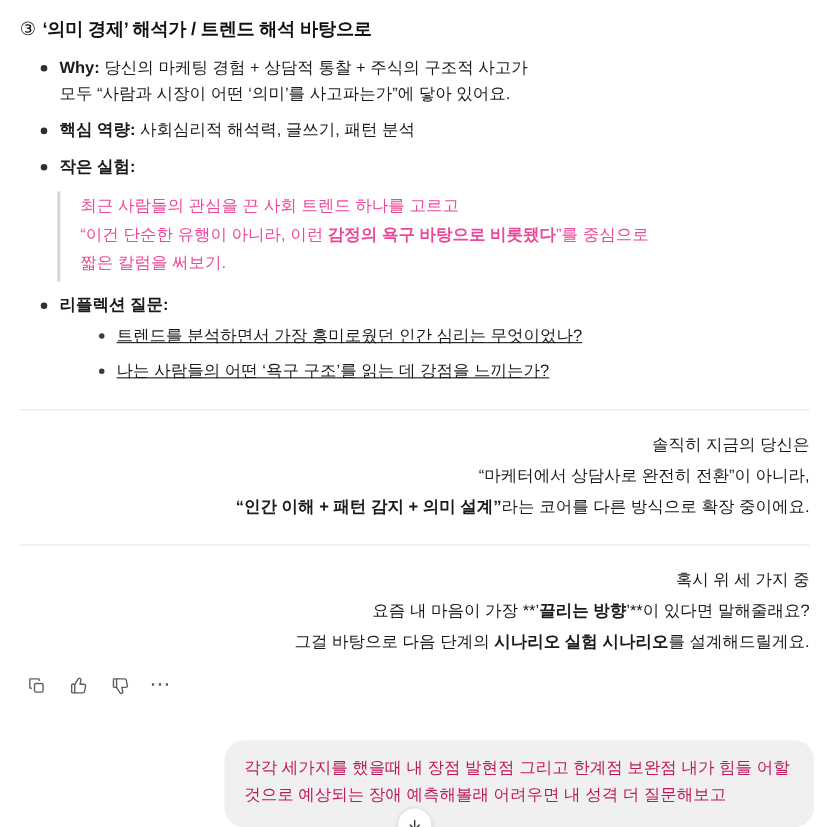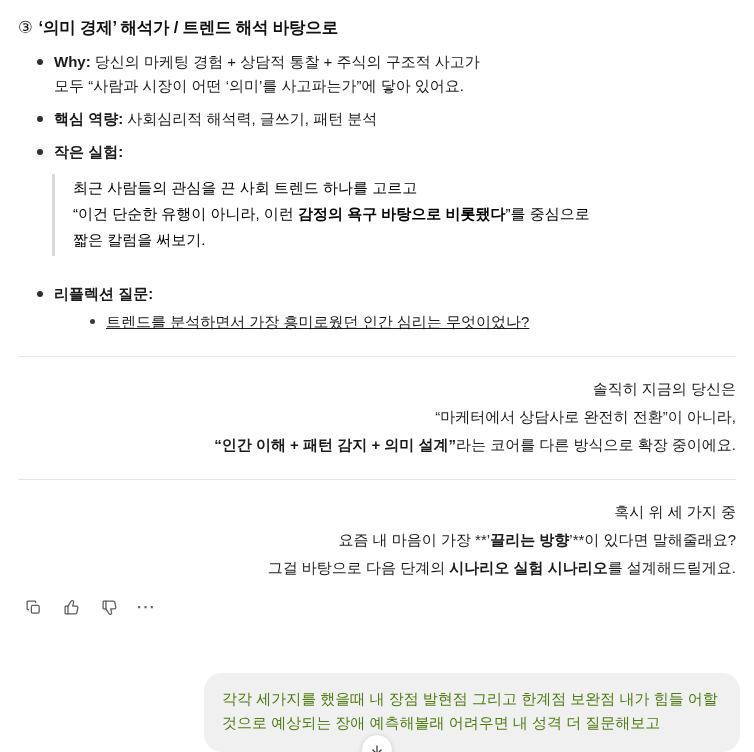--- a/index.html
+++ b/index.html
@@ -78,24 +78,24 @@
     top: 9px;
     width: 5px;
     height: 5px;
     border-radius: 50%;
     background: #3a3a3a;
   }
   .b { font-weight: bold; }
   .line { display: block; }
   
   blockquote.quote {
-    margin: 10px 0 26px 34px;
+    margin: 10px 0 10px 34px;
     padding: 2px 0 2px 18px;
     border-left: 3px solid #d9d9d9;
-    color: #000000;
+    color: #ec4899;
   }
   blockquote.quote .line { margin-bottom: 2px; }
   
   hr.divider {
     border: none;
     border-top: 1px solid #e6e6e6;
     margin: 22px 0 20px 0;
   }
   .para { margin: 0 0 4px 0; text-align: right; }
   .para-block { margin-bottom: 2px; }
@@ -133,21 +133,21 @@
     justify-content: flex-end;
     padding-right: 14px;
   }
   .bubble {
     background: #f0f0f0;
     border-radius: 18px;
     padding: 14px 18px 16px 18px;
     max-width: 500px;
     font-size: 15px;
     line-height: 1.65;
-    color: #4d7c0f;
+    color: #be185d;
   }
   
   .scroll-btn {
     position: absolute;
     left: 50%;
     transform: translateX(-50%);
     bottom: -14px;
     width: 30px;
     height: 30px;
     border-radius: 50%;
@@ -188,20 +188,21 @@
       <span class="line">최근 사람들의 관심을 끈 사회 트렌드 하나를 고르고</span>
       <span class="line"><span>“이건 단순한 유행이 아니라, 이런 </span><span class="b">감정의 욕구 바탕으로 비롯됐다</span><span>”를 중심으로</span></span>
       <span class="line">짧은 칼럼을 써보기.</span>
     </blockquote>
 
     <ul class="lvl1">
       <li>
         <span class="b">리플렉션 질문:</span>
         <ul class="lvl2">
           <li>트렌드를 분석하면서 가장 흥미로웠던 인간 심리는 무엇이었나?</li>
+          <li>나는 사람들의 어떤 ‘욕구 구조’를 읽는 데 강점을 느끼는가?</li>
         </ul>
       </li>
     </ul>
 
     <hr class="divider">
 
     <div class="para-block">
       <p class="para">솔직히 지금의 당신은</p>
       <p class="para">“마케터에서 상담사로 완전히 전환”이 아니라,</p>
       <p class="para"><span class="b">“인간 이해 + 패턴 감지 + 의미 설계”</span><span>라는 코어를 다른 방식으로 확장 중이에요.</span></p>

